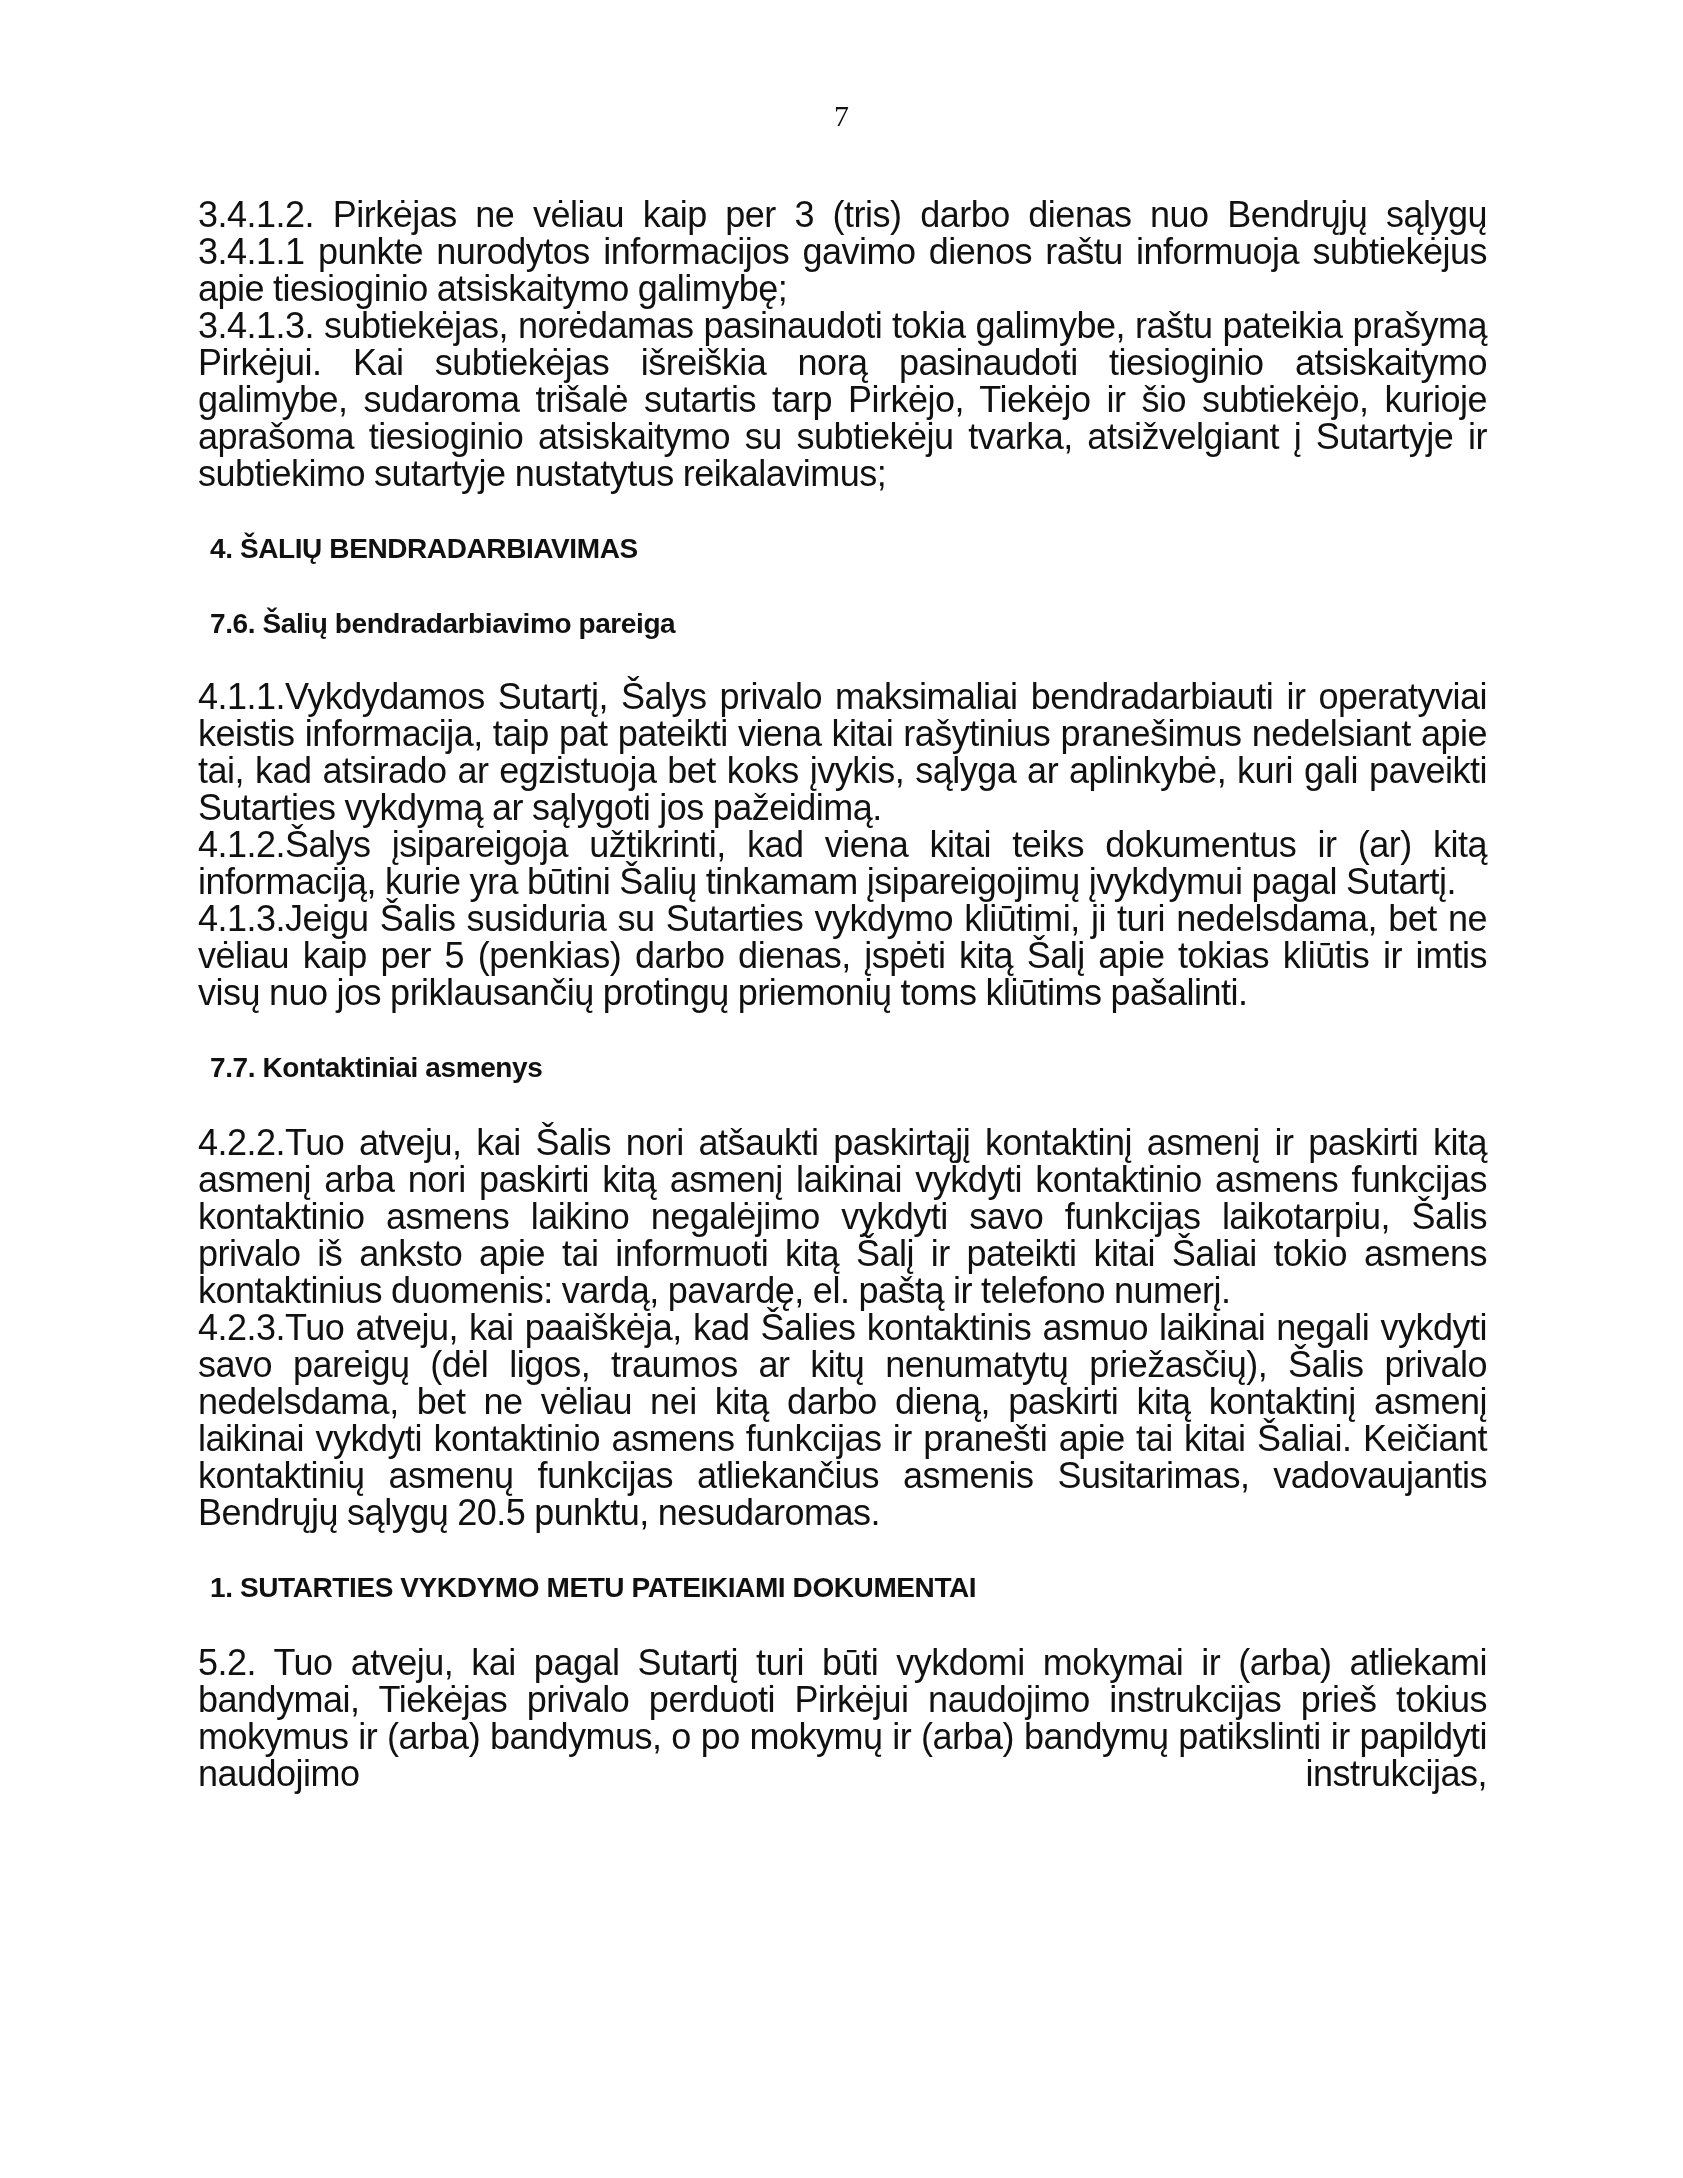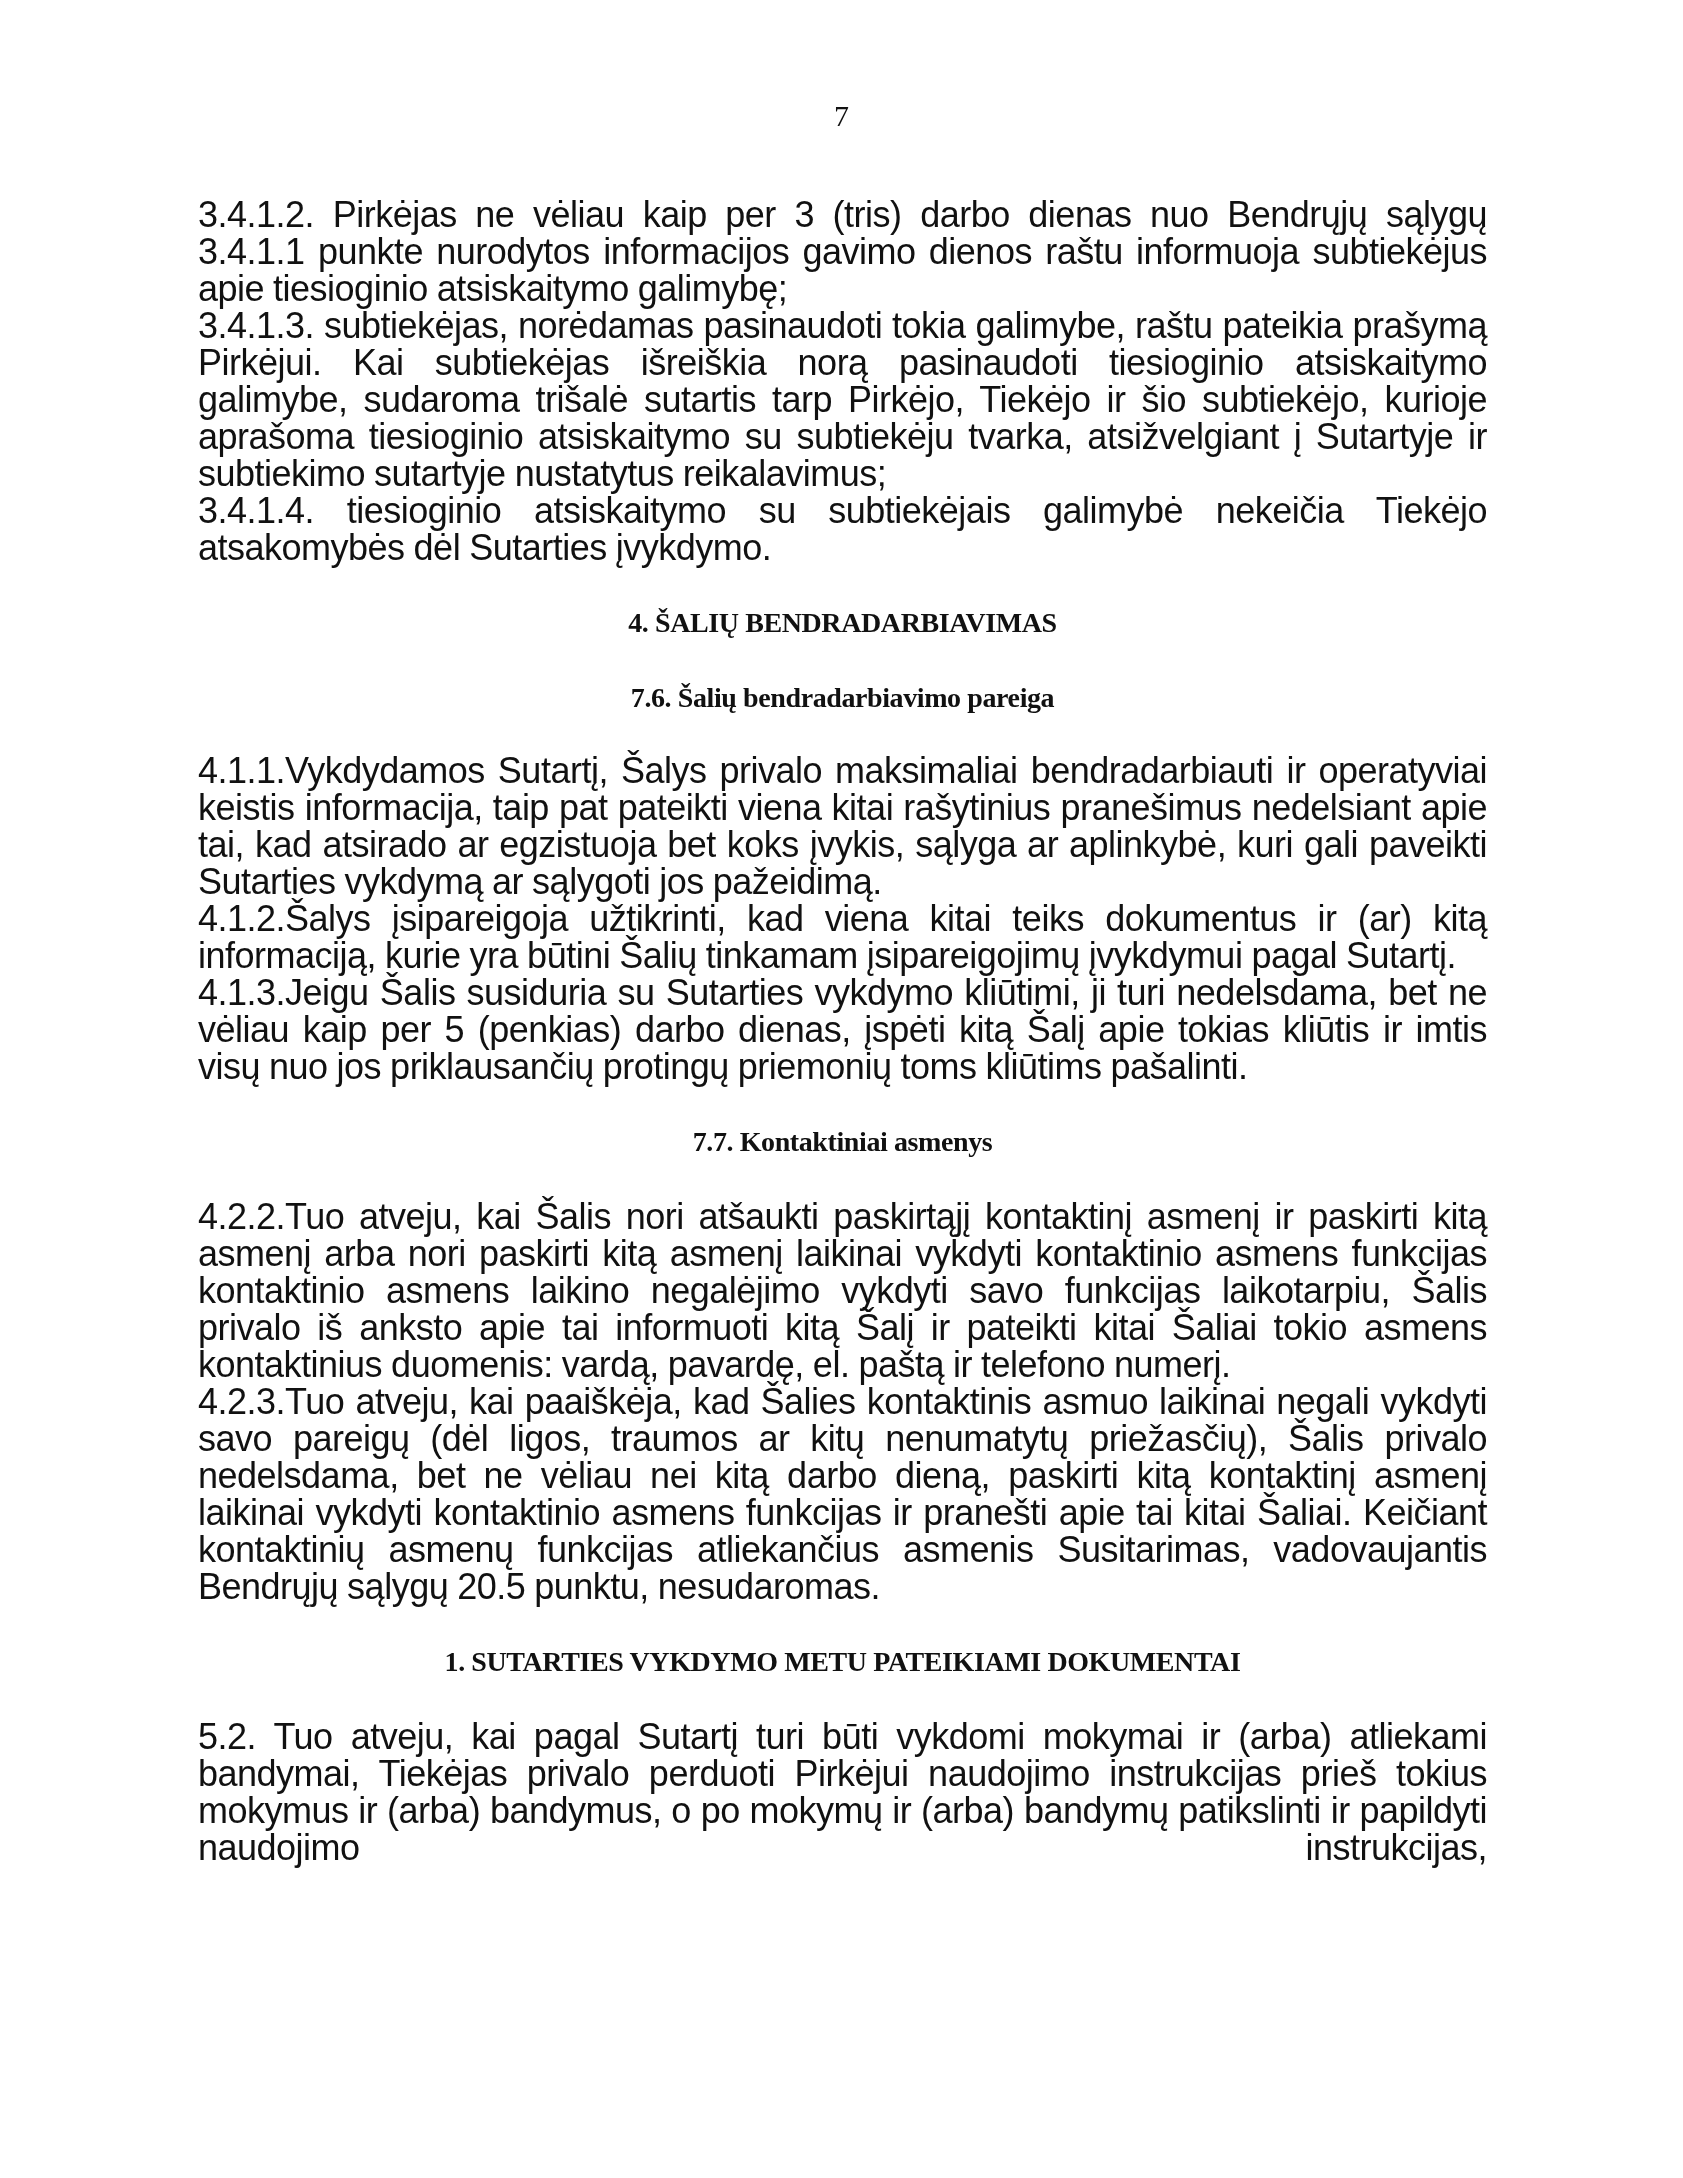--- a/index.html
+++ b/index.html
@@ -34,41 +34,39 @@
       font-size: 36px;
       line-height: 37px;
       text-align: justify;
       margin: 0;
       letter-spacing: -0.5px;
       word-spacing: -0.5px;
     }
     .heading {
       font-weight: bold;
       font-size: 28px;
-      text-align: center;
+      text-align: left;
       margin: 12px;
       letter-spacing: -0.4px;
       line-height: 37px;
-      font-family: Liberation Serif, serif;
     }
     .h-section-4 { margin-top: 38px; margin-bottom: 38px; }
     .h-sub-41 { margin-top: 0; margin-bottom: 36px; }
     .h-sub-42 { margin-top: 38px; margin-bottom: 38px; }
     .h-section-5 { margin-top: 38px; margin-bottom: 38px; }
   </style>
 </head>
 <body>
 
 <div class="page-number">7</div>
 
 <div class="content">
 
   <p class="para">3.4.1.2. Pirkėjas ne vėliau kaip per 3 (tris) darbo dienas nuo Bendrųjų sąlygų 3.4.1.1 punkte nurodytos informacijos gavimo dienos raštu informuoja subtiekėjus apie tiesioginio atsiskaitymo galimybę;</p>
   <p class="para">3.4.1.3.  subtiekėjas, norėdamas pasinaudoti tokia galimybe, raštu pateikia prašymą Pirkėjui. Kai subtiekėjas išreiškia norą pasinaudoti tiesioginio atsiskaitymo galimybe, sudaroma trišalė sutartis tarp Pirkėjo, Tiekėjo ir šio subtiekėjo, kurioje aprašoma tiesioginio atsiskaitymo su subtiekėju tvarka, atsižvelgiant į Sutartyje ir subtiekimo sutartyje nustatytus reikalavimus;</p>
-  <p class="para">3.4.1.4. tiesioginio atsiskaitymo su subtiekėjais galimybė nekeičia Tiekėjo atsakomybės dėl Sutarties įvykdymo.</p>
 
   <h2 class="heading h-section-4">4.  ŠALIŲ BENDRADARBIAVIMAS</h2>
 
   <h3 class="heading h-sub-41">7.6.   Šalių bendradarbiavimo pareiga</h3>
 
   <p class="para">4.1.1.Vykdydamos Sutartį, Šalys privalo maksimaliai bendradarbiauti ir operatyviai keistis informacija, taip pat pateikti viena kitai rašytinius pranešimus nedelsiant apie tai, kad atsirado ar egzistuoja bet koks įvykis, sąlyga ar aplinkybė, kuri gali paveikti Sutarties vykdymą ar sąlygoti jos pažeidimą.</p>
   <p class="para">4.1.2.Šalys įsipareigoja užtikrinti, kad viena kitai teiks dokumentus ir (ar) kitą informaciją, kurie yra būtini Šalių tinkamam įsipareigojimų įvykdymui pagal Sutartį.</p>
   <p class="para">4.1.3.Jeigu Šalis susiduria su Sutarties vykdymo kliūtimi, ji turi nedelsdama, bet ne vėliau kaip per 5 (penkias) darbo dienas, įspėti kitą Šalį apie tokias kliūtis ir imtis visų nuo jos priklausančių protingų priemonių toms kliūtims pašalinti.</p>
 
   <h3 class="heading h-sub-42">7.7.   Kontaktiniai asmenys</h3>

